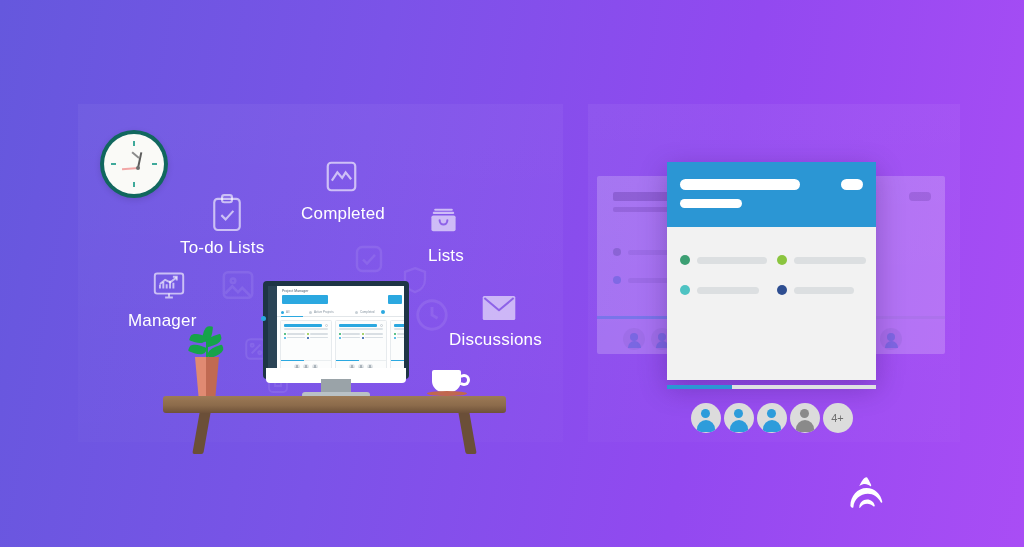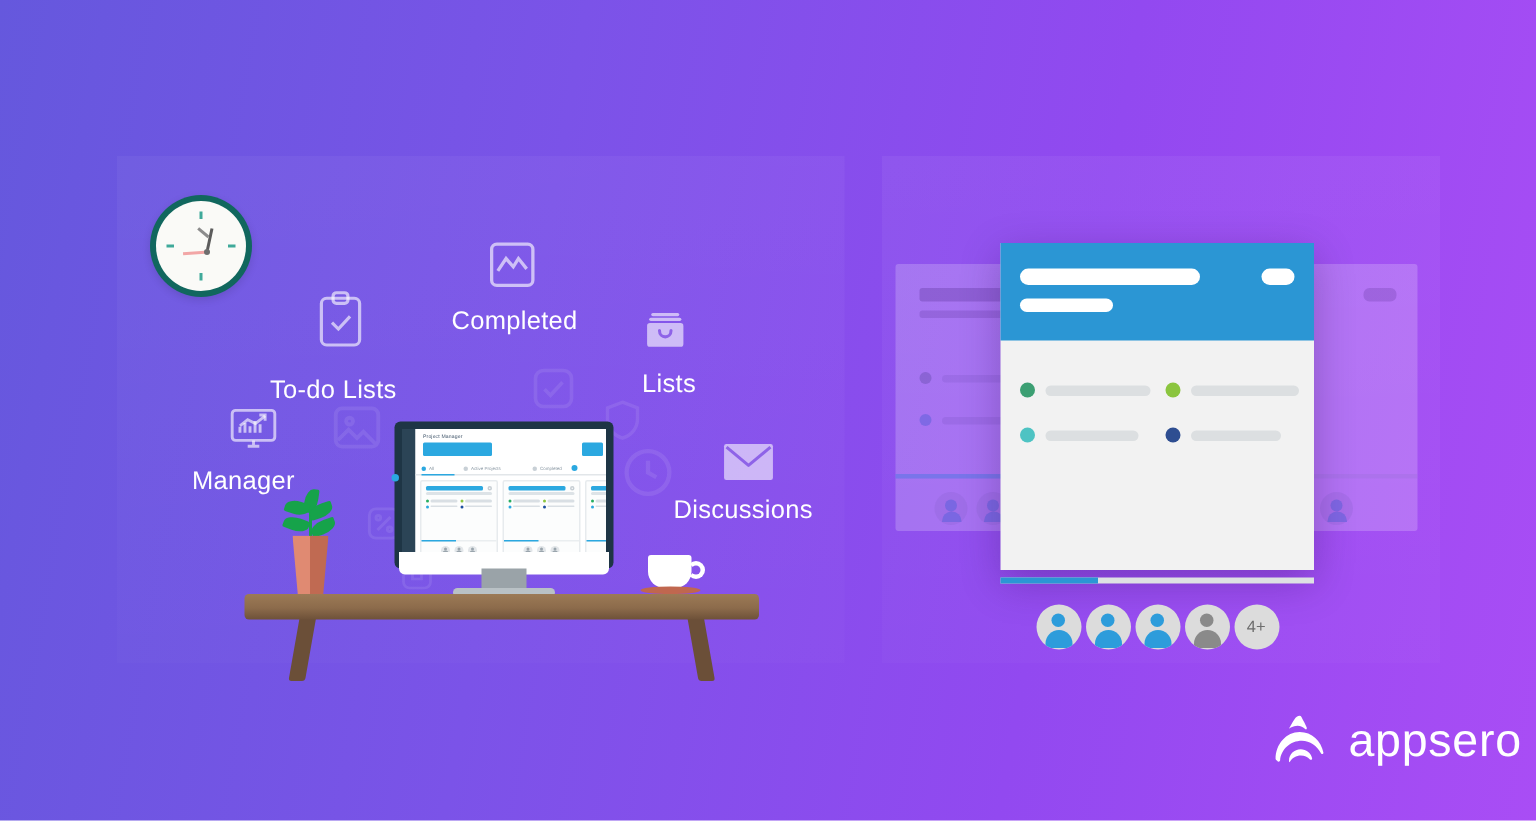--- a/index.html
+++ b/index.html
@@ -258,21 +258,21 @@
     </svg>
   </div>
 
   <div class="ficon" style="left:481px;top:294px;">
     <svg width="36" height="28" viewBox="0 0 28 22">
       <rect x="1.2" y="1.6" width="25.6" height="18.8" rx="1.2" fill="rgba(255,255,255,.58)"></rect>
       <path d="M2.5 3.2l11.5 9.6 11.5-9.6" fill="none" stroke="#8E63E8" stroke-width="1.6" stroke-linejoin="round"></path>
     </svg>
   </div>
 
-  <div class="lbl" style="left:180px;top:250px;">To-do Lists</div>
+  <div class="lbl" style="left:180px;top:238px;">To-do Lists</div>
   <div class="lbl" style="left:301px;top:204px;">Completed</div>
   <div class="lbl" style="left:428px;top:246px;">Lists</div>
   <div class="lbl" style="left:128px;top:311px;">Manager</div>
   <div class="lbl" style="left:449px;top:330px;">Discussions</div>
 
   <div class="clock">
     <div class="face">
       <div class="tick t-top"></div>
       <div class="tick t-bot"></div>
       <div class="tick t-lef"></div>
@@ -521,16 +521,15 @@
   </div>
 
   <div class="logo">
     <span>
       <svg width="43" height="43" viewBox="0 0 48 48">
         <path d="M24 8c-1.6 0-2.9 1.1-3.9 2.6-2.4 3.6-4.2 7.2-4.2 7.2s3.1-2.3 6.4-2.3c2.4 0 4.4 1.1 5.7 2.4.9.9 1.6-.3 1.1-1.4-1-2.2-2.1-4.4-3-5.9C25.3 9.1 25.1 8 24 8z" fill="#FFFFFF"></path>
         <path d="M6 40c0-11 8-20 18-20 9 0 16 6.6 17.6 15.4.2 1.1-1.1 1.6-1.7.6C36.8 30.3 31.6 26.6 25.6 26.6 17 26.6 10 33 9.4 41.2c-.1 1.2-1.7 1.3-2.2.3C6.5 40.9 6 40.5 6 40z" fill="#FFFFFF"></path>
         <path d="M16 41.5c0-4.7 3.9-8.5 8.7-8.5 4.1 0 7.6 2.8 8.5 6.6.2 1-.9 1.6-1.6.9-1.7-1.8-4.1-2.9-6.8-2.9-3.4 0-6.4 1.8-8 4.5-.5.9-.8.3-.8-.6z" fill="#FFFFFF"></path>
       </svg>
     </span>
-    <span class="logo-text">appsero</span>
   </div>
 
 </div>
 
 </body></html>

